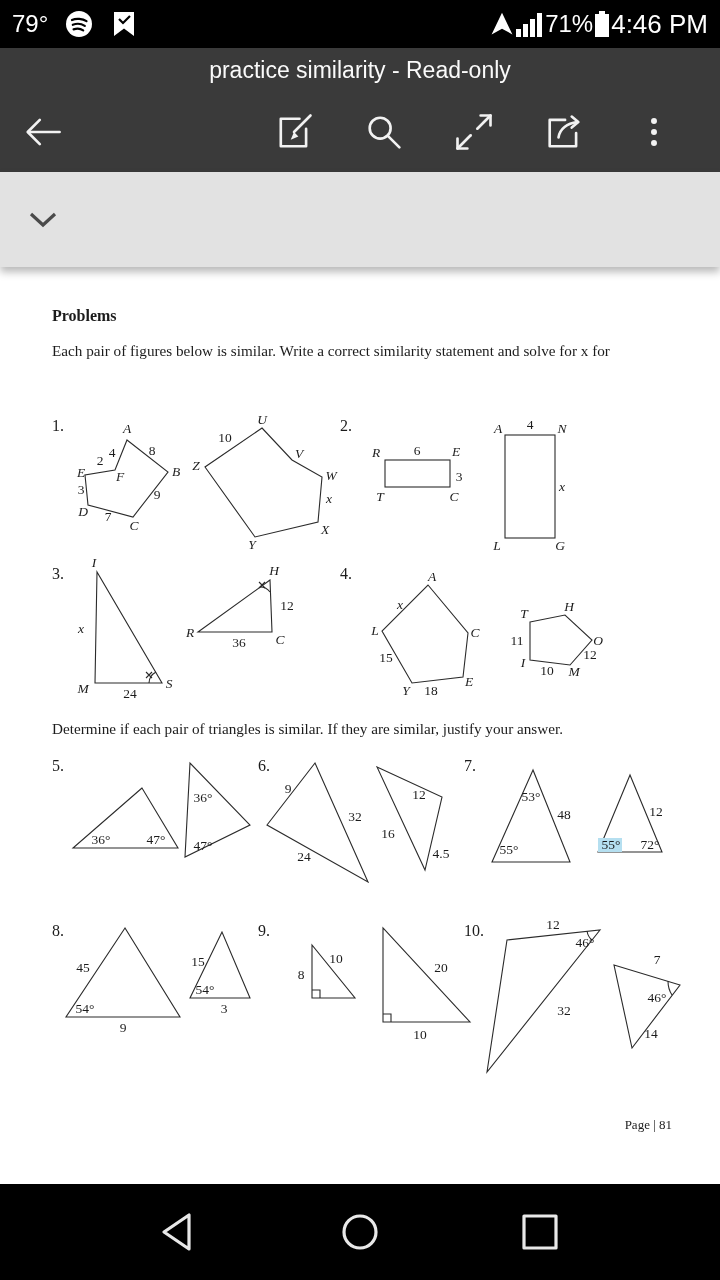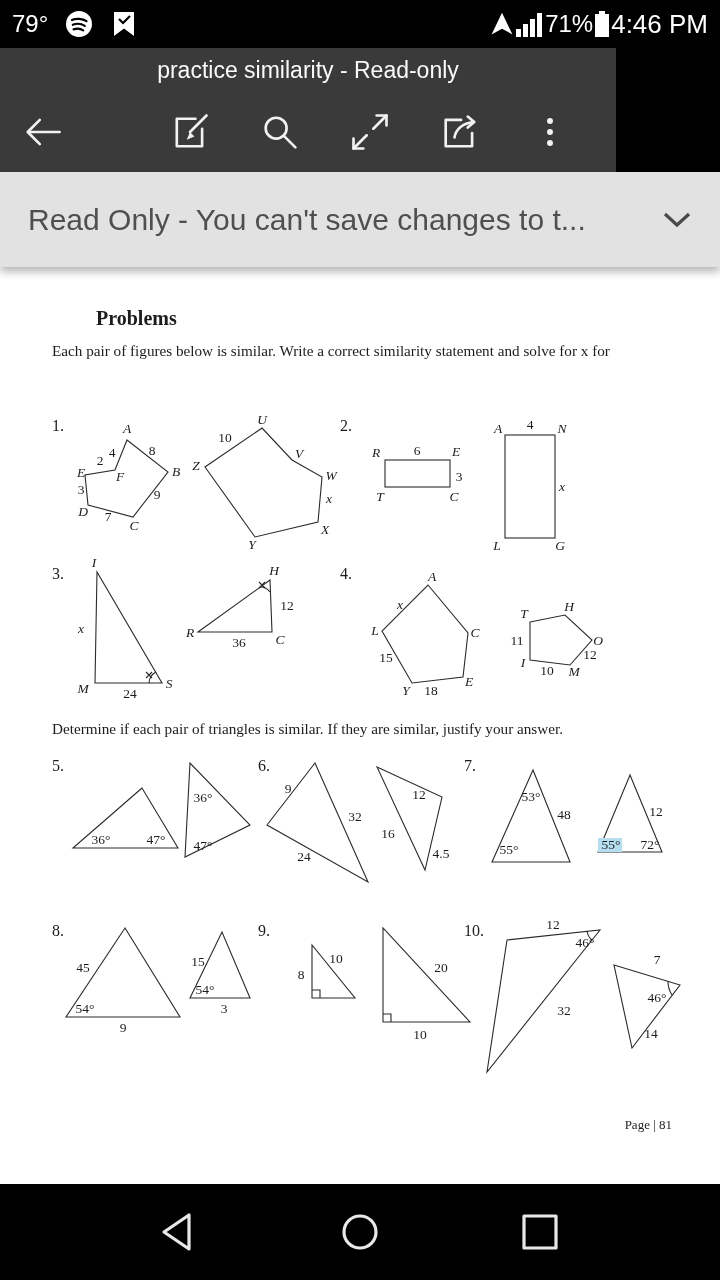--- a/index.html
+++ b/index.html
@@ -9,37 +9,37 @@
   
   .status-bar { position:absolute; top:0; left:0; width:720px; height:48px; background:#000; color:#fff;
     display:flex; align-items:center; justify-content:space-between; padding:0 12px; }
   .sb-left { display:flex; align-items:center; gap:16px; }
   .sb-right { display:flex; align-items:center; }
   .sb-temp { font-size:24px; }
   .sb-percent { font-size:24px; }
   .sb-time { font-size:26px; }
 
   
-  .app-header { position:absolute; top:48px; left:0; width:616px; height:124px; background:#3a3a3a; }
+  .app-header { position:absolute; top:48px; left:0; width:720px; height:124px; background:#3a3a3a; }
   .app-title { height:44px; display:flex; align-items:center; justify-content:center; color:#fafafa; font-size:23px; }
   .toolbar { height:80px; display:flex; align-items:center; padding:0 18px; }
   .icon-btn { background:none; border:none; width:48px; height:48px; display:flex; align-items:center; justify-content:center; cursor:pointer; }
   .tb-group { margin-left:auto; margin-right:24px; display:flex; gap:42px; }
   .tb-icon { stroke:#f2f2f2; stroke-width:2.4; fill:none; stroke-linecap:round; stroke-linejoin:round; }
   .tb-dot { fill:#f2f2f2; }
 
   
   .banner { position:absolute; top:172px; left:0; width:720px; height:95px; background:#e2e2e2;
     display:flex; align-items:center; padding:0 28px; box-shadow:0 5px 8px rgba(0,0,0,.28); z-index:2; cursor:pointer; }
   .banner-text { font-size:30px; color:#4f4f4f; flex:1; white-space:nowrap; overflow:hidden; }
 
   
   .document { position:absolute; top:267px; left:0; width:720px; height:917px; background:#fff;
     font-family:"Liberation Serif",serif; color:#1c1c1c; }
-  .doc-heading { position:absolute; left:52px; top:40px; font-size:20px; font-weight:bold;margin-left:44px; }
+  .doc-heading { position:absolute; left:52px; top:40px; font-size:16px; font-weight:bold; }
   .doc-intro { position:absolute; left:52px; top:73px; font-size:15.2px; line-height:22px; width:622px; }
   .doc-intro div { white-space:nowrap; overflow:hidden; }
   .doc-section2 { position:absolute; left:52px; top:453px; font-size:15.2px; white-space:nowrap; }
   .doc-footer { position:absolute; right:48px; top:850px; font-size:13px; }
   .pnum { position:absolute; font-size:16px; }
   .fig { position:absolute; }
   .fig polygon, .fig rect, .fig path, .fig polyline, .fig line { fill:none; stroke:#2b2b2b; stroke-width:1.1; }
   .fig text { font-family:"Liberation Serif",serif; font-size:13.5px; fill:#1c1c1c; text-anchor:middle; stroke:none; }
   .fig .vl { font-style:italic; }
   .fig .hl { fill:#b5dff0; stroke:none; }
@@ -131,21 +131,20 @@
             <circle class="tb-dot" cx="20" cy="10" r="2.7"></circle>
               <circle class="tb-dot" cx="20" cy="20" r="2.7"></circle>
               <circle class="tb-dot" cx="20" cy="30" r="2.7"></circle>
           </svg>
         </button>
       </div>
     </div>
   </div>
 
   <div class="banner">
-    <span class="banner-text">Read Only - You can't save changes to t...</span>
     <svg width="30" height="18" viewBox="0 0 30 18">
       <polyline points="3,3 15,14 27,3" stroke="#4a4a4a" stroke-width="3.2" fill="none"></polyline>
     </svg>
   </div>
 
   <div class="document">
     <div class="doc-heading">Problems</div>
     <div class="doc-intro">
       <div>Each pair of figures below is similar.  Write a correct similarity statement and solve for x for</div>
     </div>

